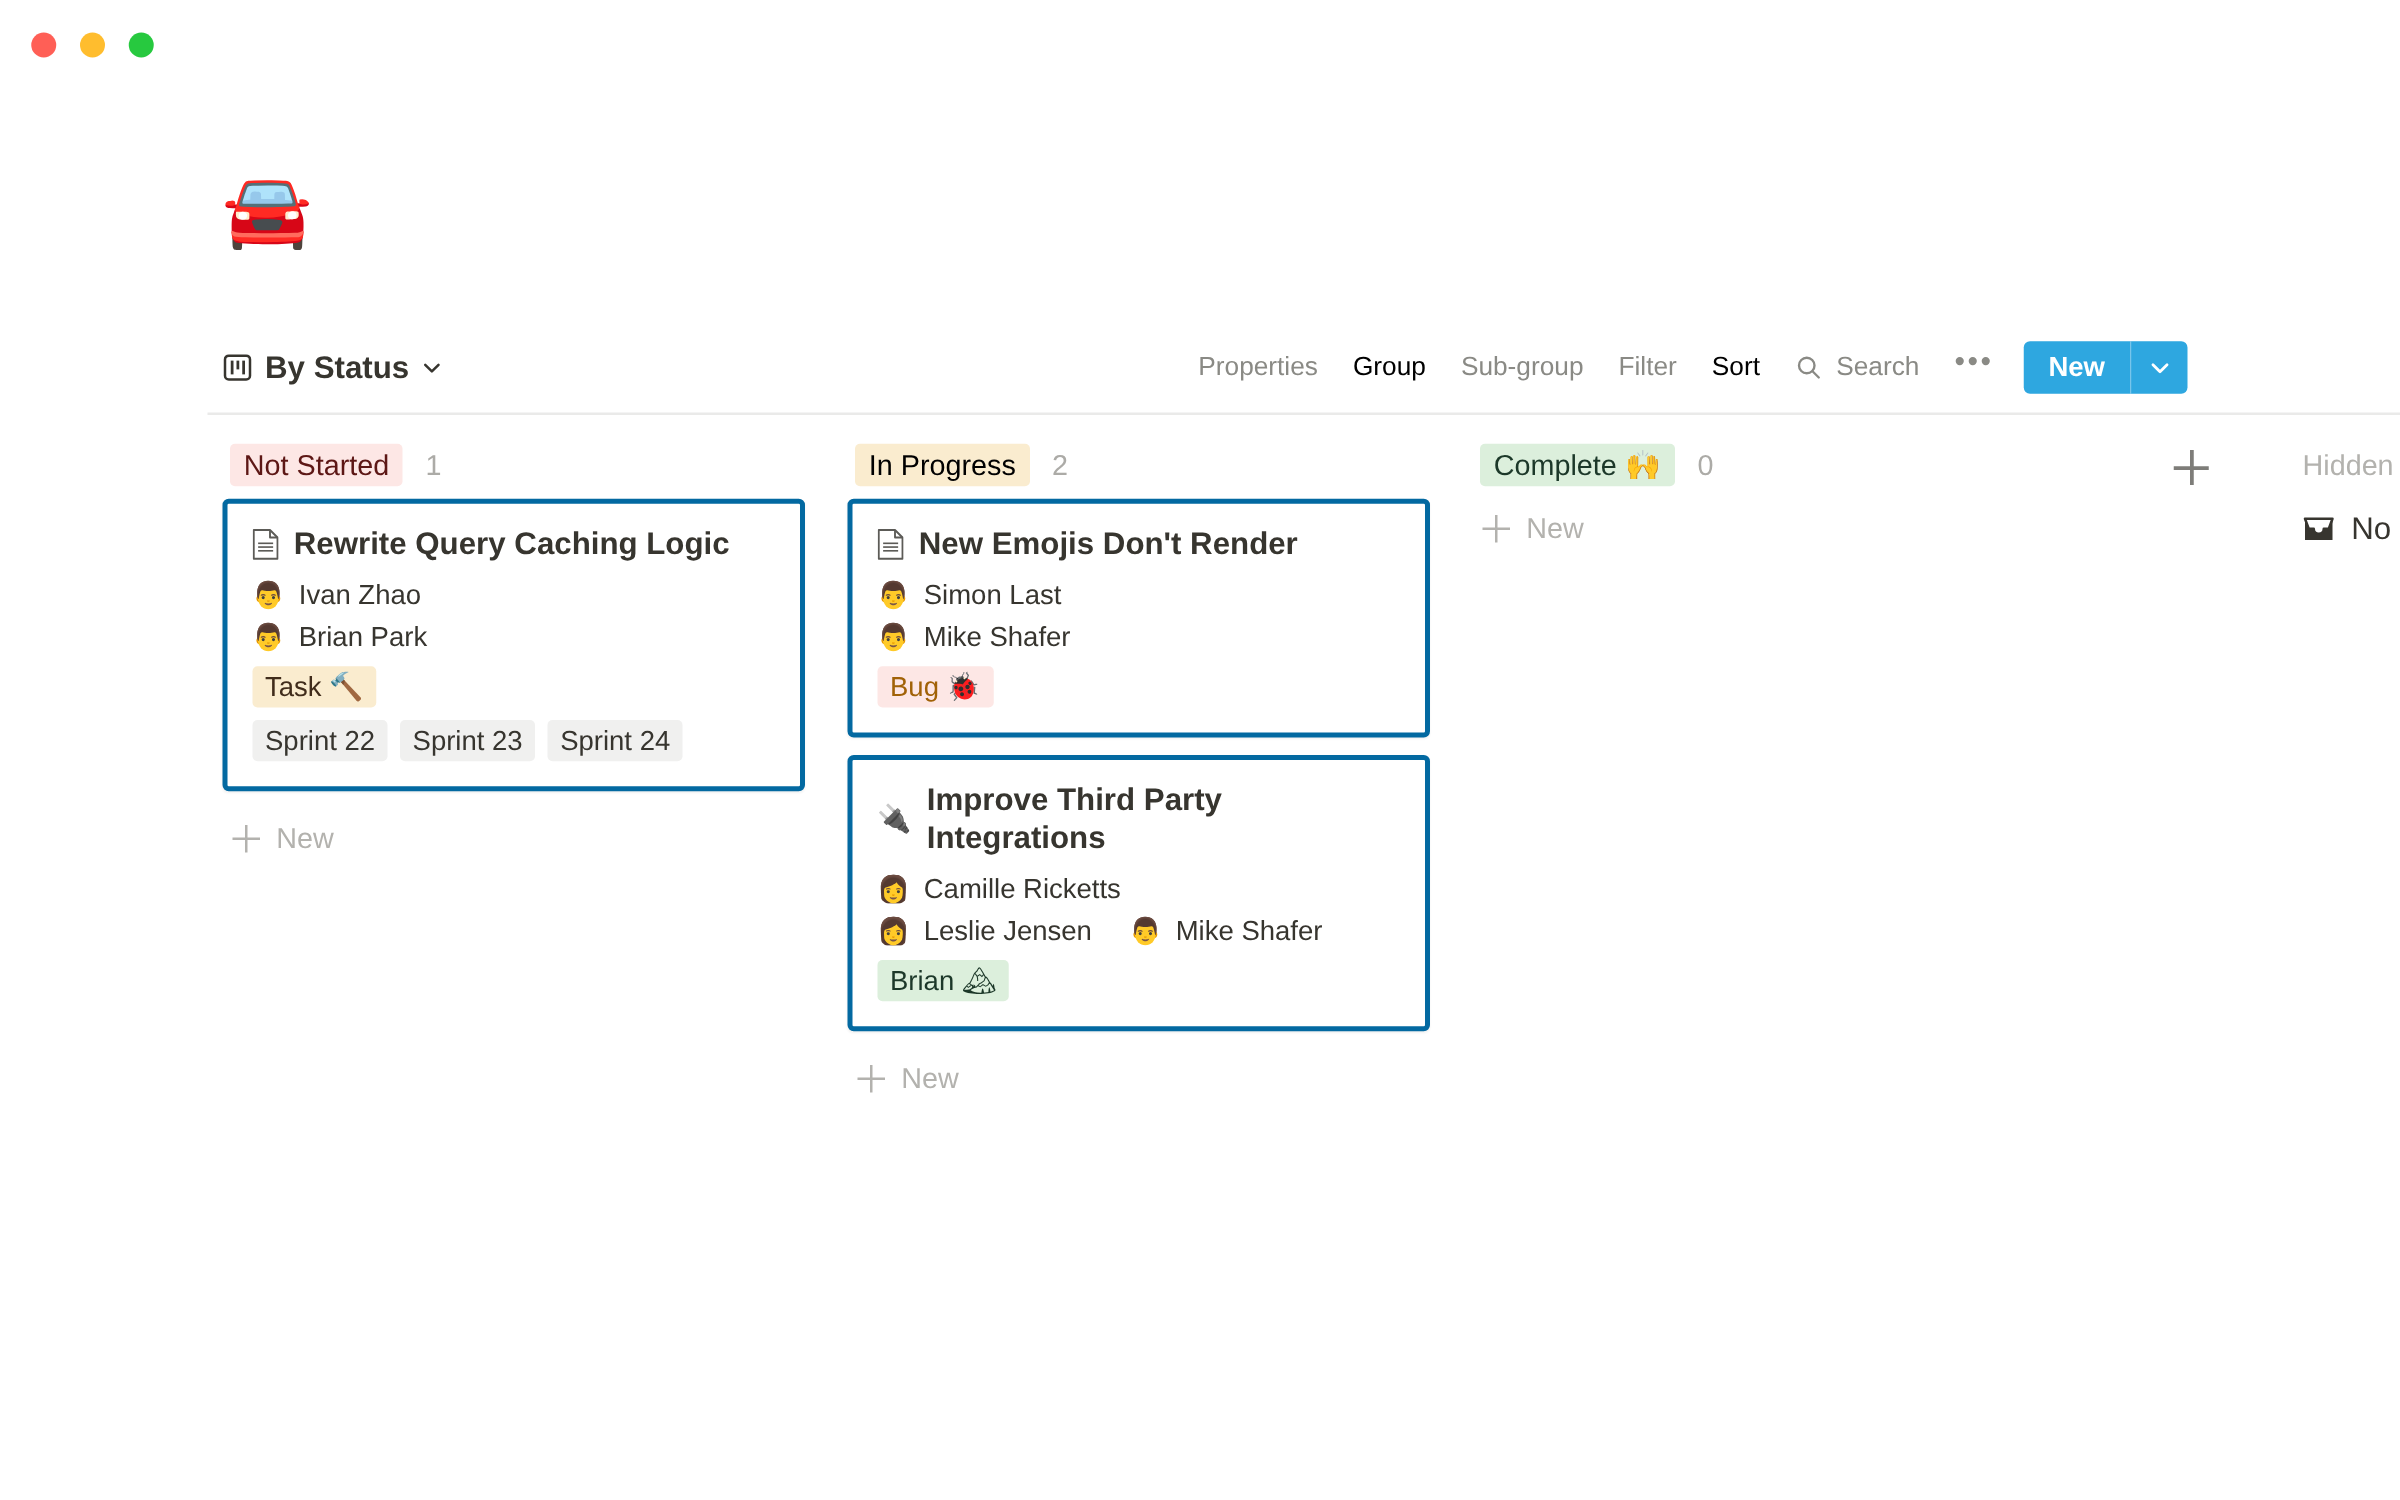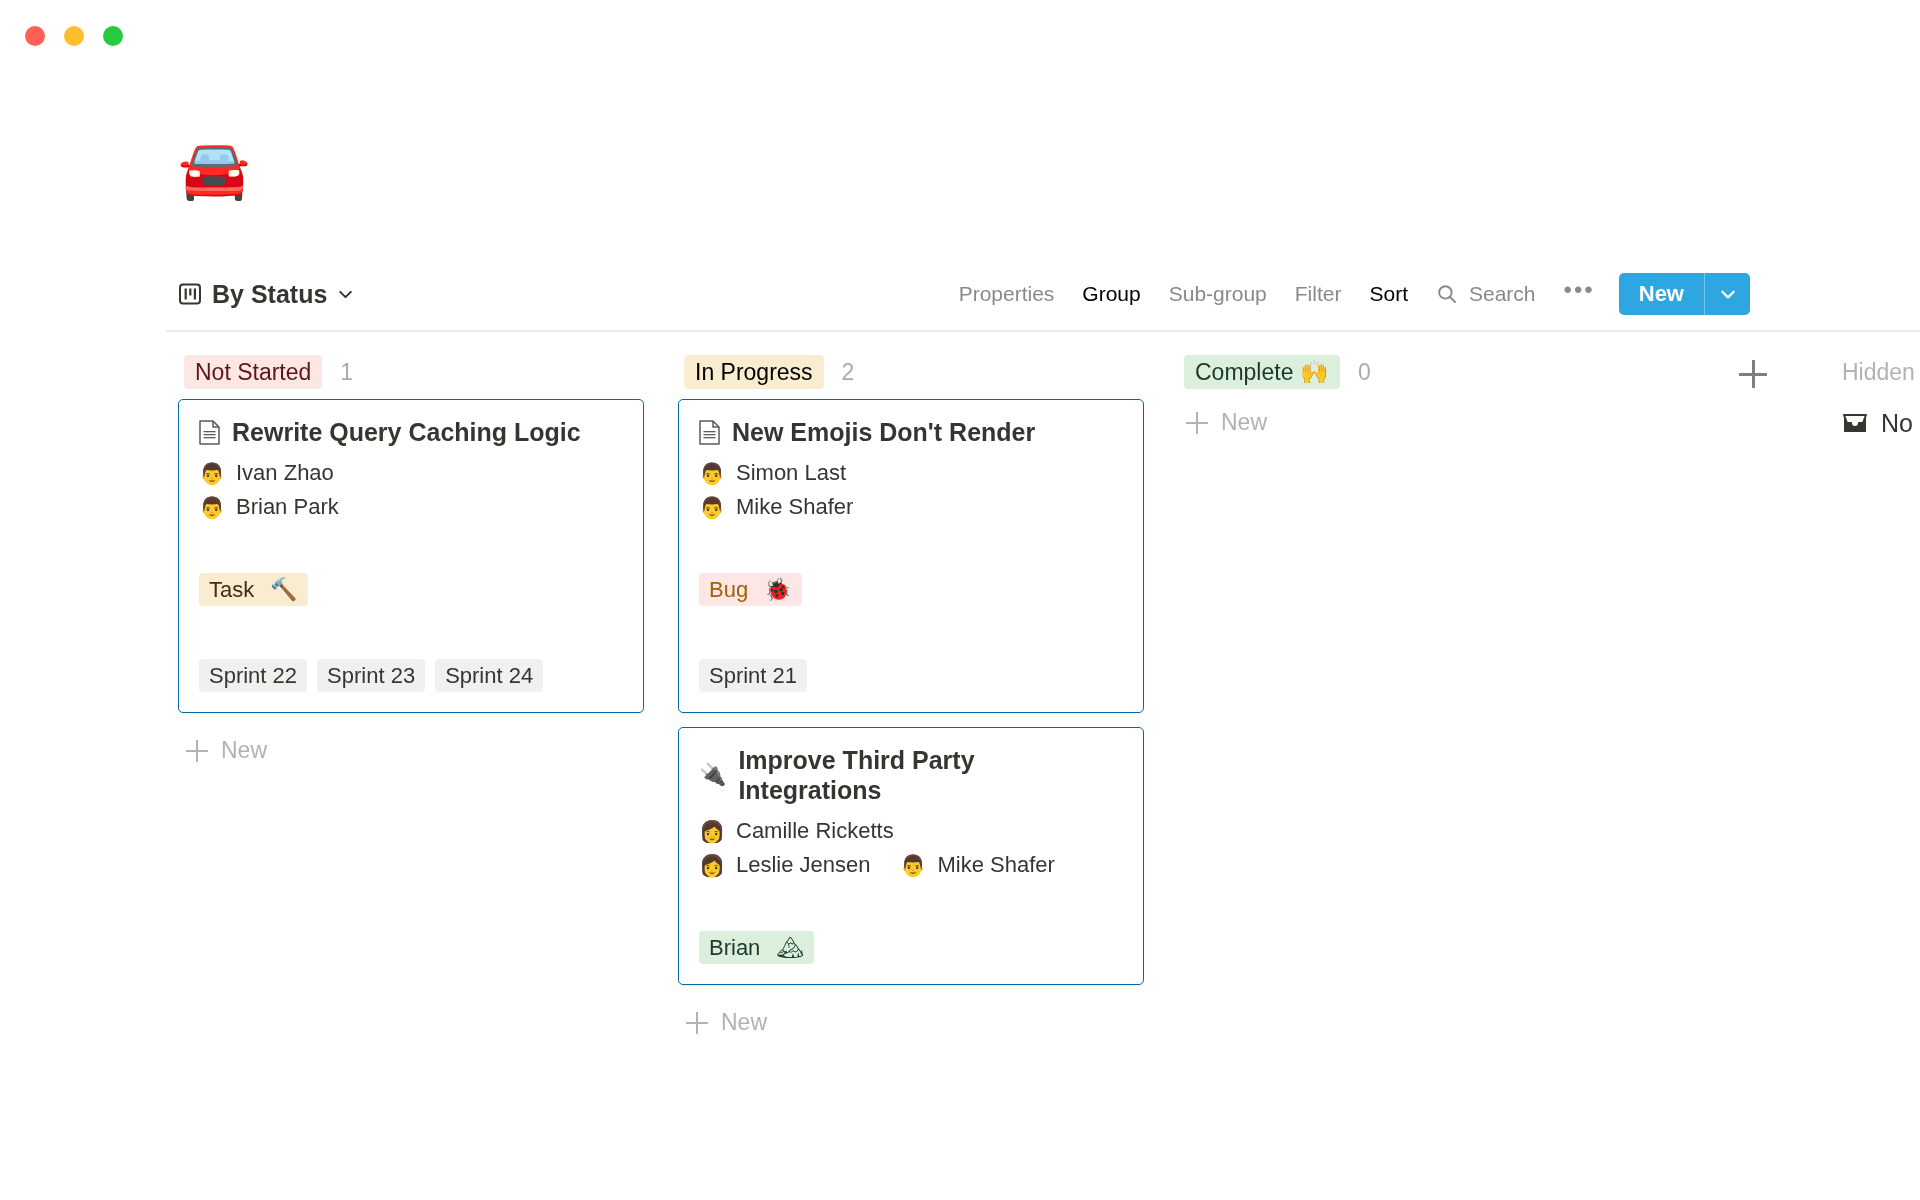--- a/index.html
+++ b/index.html
@@ -198,21 +198,21 @@
   .badge-complete   { background: #DCEFDC; color: #1C3829; }
   .col-count {
     font-size: 23px;
     color: #ACABA7;
   }
 
   .col-body { padding-top: 7px; }
 
   .card {
     background: #ffffff;
-    border: 1px solid #0369a1;
+    border: 4px solid #0369a1;
     border-radius: 5px;
     box-shadow: 0 1px 2px rgba(15,15,15,0.06);
     padding: 17px 20px 20px 20px;
     margin-bottom: 14px;
     width: 466px;
     cursor: pointer;
   }
   .card-title-row {
     display: flex;
     align-items: center;
@@ -264,27 +264,26 @@
   .tag-row {
     display: flex;
     align-items: center;
     gap: 10px;
     flex-wrap: wrap;
     margin-top: 10px;
   }
   .tag {
     display: inline-flex;
     align-items: center;
-    gap: 16px;
+    gap: 6px;
     height: 33px;
     padding: 0 10px;
     border-radius: 4px;
     font-size: 22px;
     white-space: nowrap;
-    margin-top: 43px;
   }
   .tag-yellow { background: #FAECCF; color: #402C1B; }
   .tag-red    { background: #FDE7E5; color: #a16207; }
   .tag-green  { background: #DCEFDC; color: #1C3829; }
   .tag-gray   { background: #F0F0EF; color: #37352F; }
 
   .add-new {
     display: flex;
     align-items: center;
     gap: 13px;
@@ -512,23 +511,20 @@
               <span class="person-name">Mike Shafer</span>
             </div>
           </div>
 
           <div class="tag-row">
             <span class="tag tag-red">
               <span>Bug</span>
               <span>🐞</span>
             </span>
           </div>
-          <div class="tag-row">
-            <span class="tag tag-gray">Sprint 21</span>
-          </div>
         </div>
 
         <div class="card">
           <div class="card-title-row">
             <span class="card-icon">🔌</span>
             <span class="card-title">Improve Third Party Integrations</span>
           </div>
 
           <div class="person-row">
             <div class="person">

